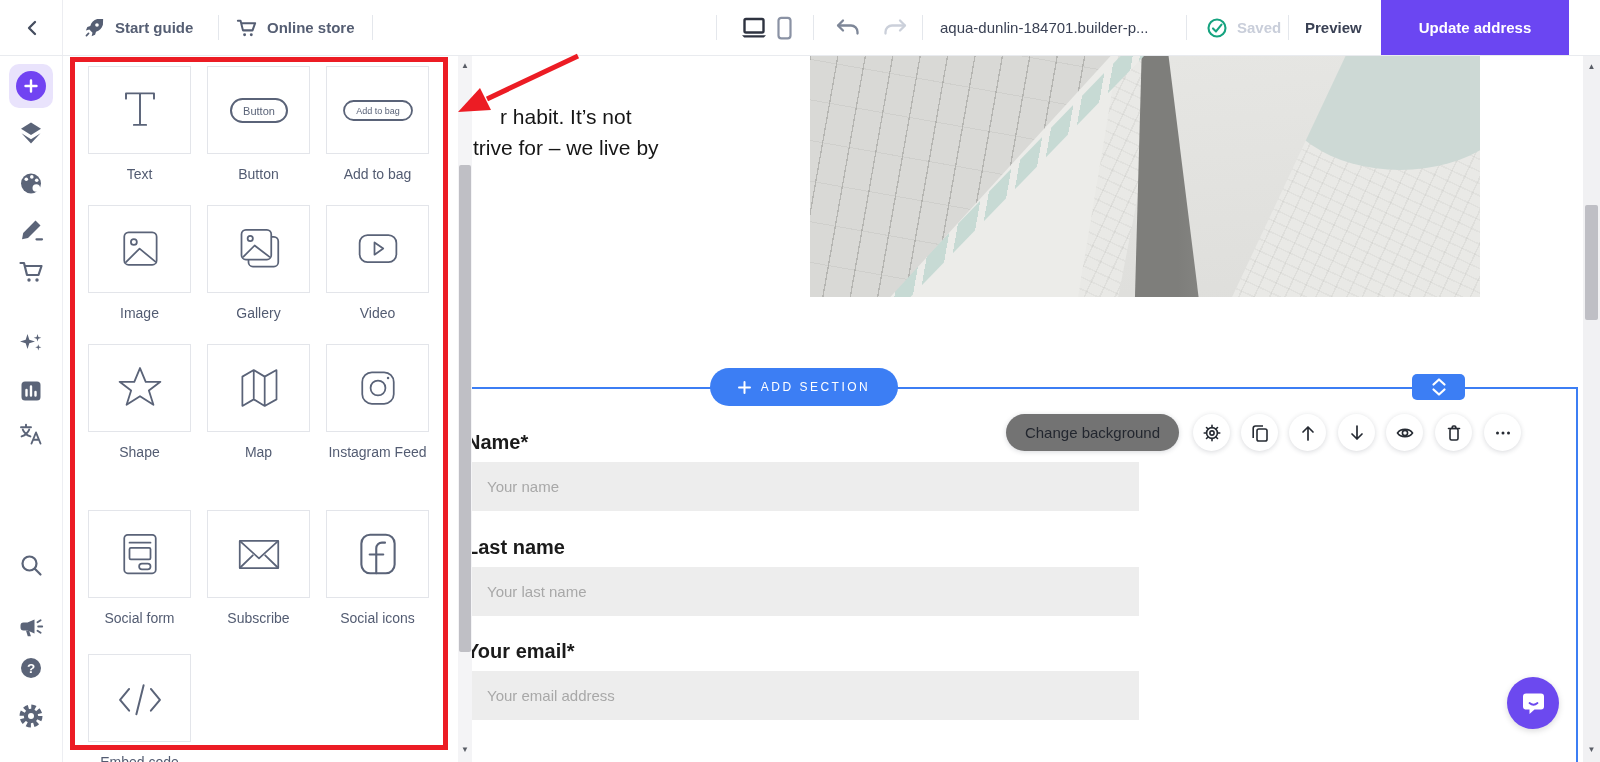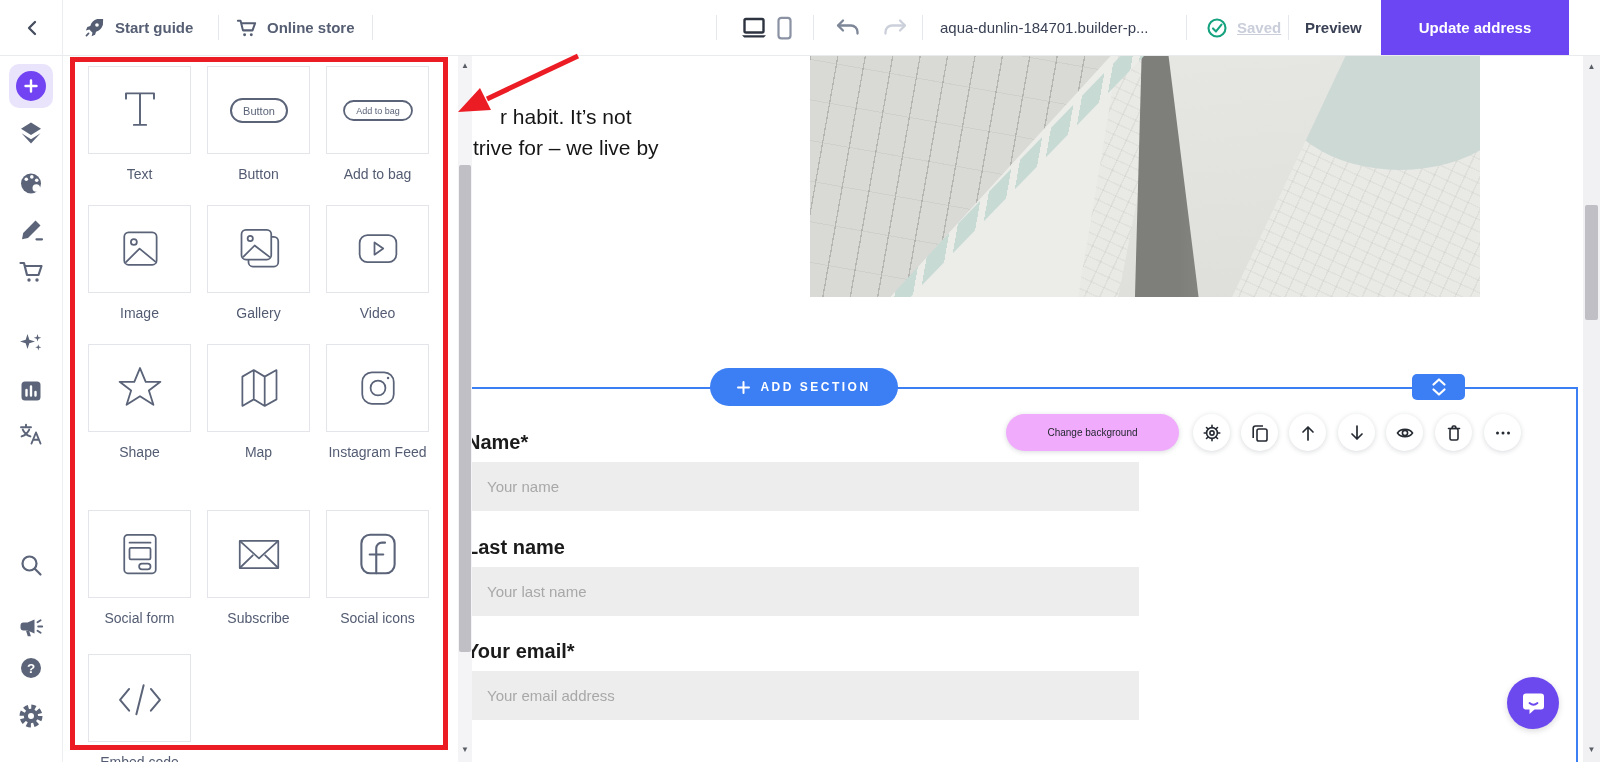--- a/index.html
+++ b/index.html
@@ -8,21 +8,21 @@
   
   #topbar{position:absolute;left:0;top:0;width:1600px;height:55px;background:#fff;
           border-bottom:1px solid #E9EBEF;z-index:30;}
   .tb-item{position:absolute;top:0;height:55px;display:flex;align-items:center;gap:9px;
            font-size:15px;font-weight:bold;color:#555E73;cursor:pointer;}
   .tb-div{position:absolute;top:15px;width:1px;height:25px;background:#E4E7EC;}
   .tb-divfull{position:absolute;top:0;width:1px;height:55px;background:#ECEDF1;}
   #update-btn{position:absolute;left:1381px;top:0;width:188px;height:55px;background:#6B46F2;
               color:#fff;font-size:15px;font-weight:bold;display:flex;align-items:center;
               justify-content:center;cursor:pointer;}
-  .muted{color:#C9CEDA;text-decoration:underline;}
+  .muted{color:#C9CEDA;}
   .urltxt{font-weight:normal;color:#3A4154;}
   
   #sidebar{position:absolute;left:0;top:55px;width:62px;height:707px;background:#fff;
            border-right:1px solid #EDEEF2;z-index:25;}
   .s-item{position:absolute;left:0;width:62px;display:flex;justify-content:center;cursor:pointer;}
   .s-div{position:absolute;left:12px;width:38px;height:1px;background:#E6E8ED;}
   #plus-active{position:absolute;left:9px;top:64px;width:44px;height:44px;background:#E9E3FC;
                border-radius:10px;display:flex;align-items:center;justify-content:center;cursor:pointer;}
   #plus-circle{width:30px;height:30px;border-radius:50%;background:#7143F2;display:flex;
                align-items:center;justify-content:center;}
@@ -38,27 +38,27 @@
   .sb-thumb{position:absolute;border-radius:2px;background:#BFBFC5;}
   .sb-arrow{position:absolute;width:100%;text-align:center;font-size:8px;color:#595D66;line-height:14px;}
   
   #hero-text{position:absolute;left:473px;top:101px;font-size:21px;line-height:31px;color:#161616;z-index:1;text-align:center;}
   #hero-img{position:absolute;left:810px;top:55px;width:670px;height:242px;background:#ECECE9;
             overflow:hidden;z-index:1;}
   .hi{position:absolute;inset:0;}
   .blue-line{position:absolute;left:472px;top:387px;width:1106px;height:2px;background:#3C7EF4;z-index:6;}
   #add-section{position:absolute;left:710px;top:368px;width:188px;height:38px;border-radius:19px;
                background:#3C7EF4;color:#fff;display:flex;align-items:center;justify-content:center;
-               gap:10px;font-size:12px;font-weight:bold;letter-spacing:2.5px;z-index:7;cursor:pointer;}
+               gap:10px;font-size:12px;font-weight:normal;letter-spacing:2.5px;z-index:7;cursor:pointer;}
   #section-updown{position:absolute;left:1412px;top:374px;width:53px;height:26px;border-radius:5px;
                   background:#3C7EF4;display:flex;align-items:center;justify-content:center;z-index:7;cursor:pointer;}
   #section-border-r{position:absolute;left:1576px;top:388px;width:2px;height:374px;background:#3C7EF4;z-index:6;}
-  #chg-bg{position:absolute;left:1006px;top:414px;width:173px;height:37px;border-radius:19px;background:#f0abfc;
+  #chg-bg{position:absolute;left:1006px;top:414px;width:173px;height:37px;border-radius:19px;background:#737373;
           box-shadow:0 1px 5px rgba(40,45,60,.18);display:flex;align-items:center;justify-content:center;
-          font-size:10px;color:#23272F;z-index:8;cursor:pointer;}
+          font-size:15px;color:#23272F;z-index:8;cursor:pointer;}
   .circ-btn{position:absolute;top:414px;width:37px;height:37px;border-radius:50%;background:#fff;
             box-shadow:0 1px 5px rgba(40,45,60,.18);display:flex;align-items:center;justify-content:center;
             z-index:8;cursor:pointer;}
   .f-label{position:absolute;left:466px;font-size:20px;color:#1B1B1B;z-index:1;font-weight:bold;}
   .f-input{position:absolute;left:466px;width:673px;height:49px;background:#EDEDED;border:none;
            box-sizing:border-box;padding:0 0 0 21px;font-size:15px;color:#444;z-index:1;
            font-family:"Liberation Sans",sans-serif;}
   .f-input::placeholder{color:#A8A8A8;}
   #chat-bubble{position:absolute;left:1507px;top:677px;width:52px;height:52px;border-radius:50%;
                background:#6C49EF;display:flex;align-items:center;justify-content:center;z-index:20;

